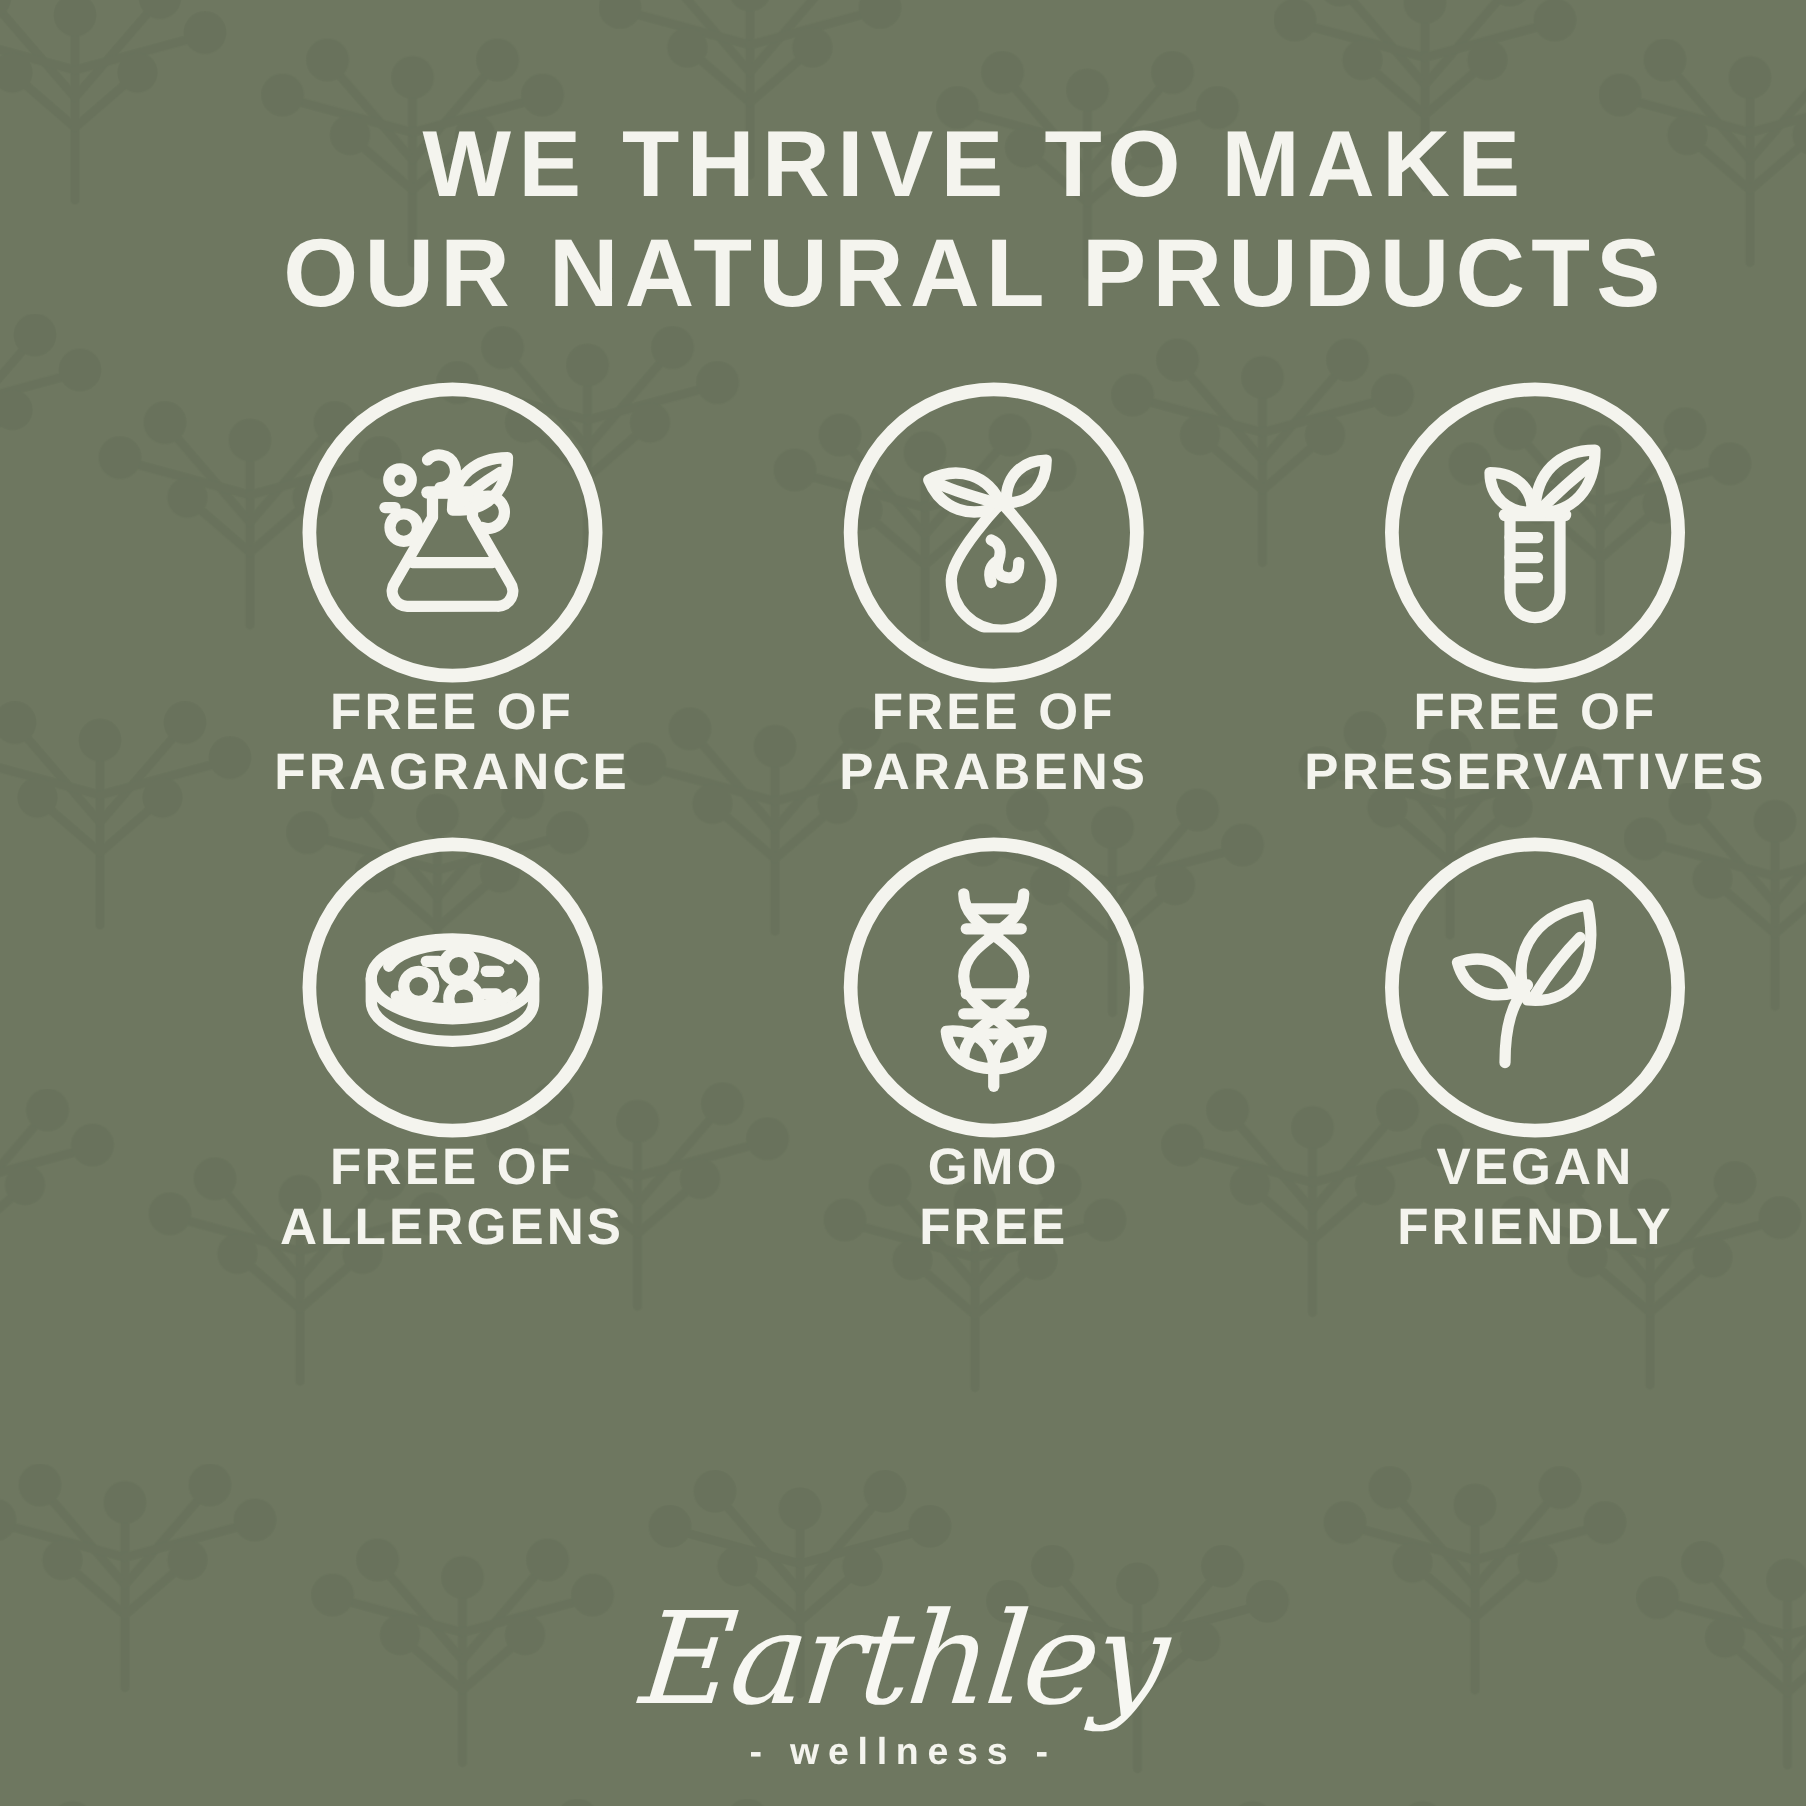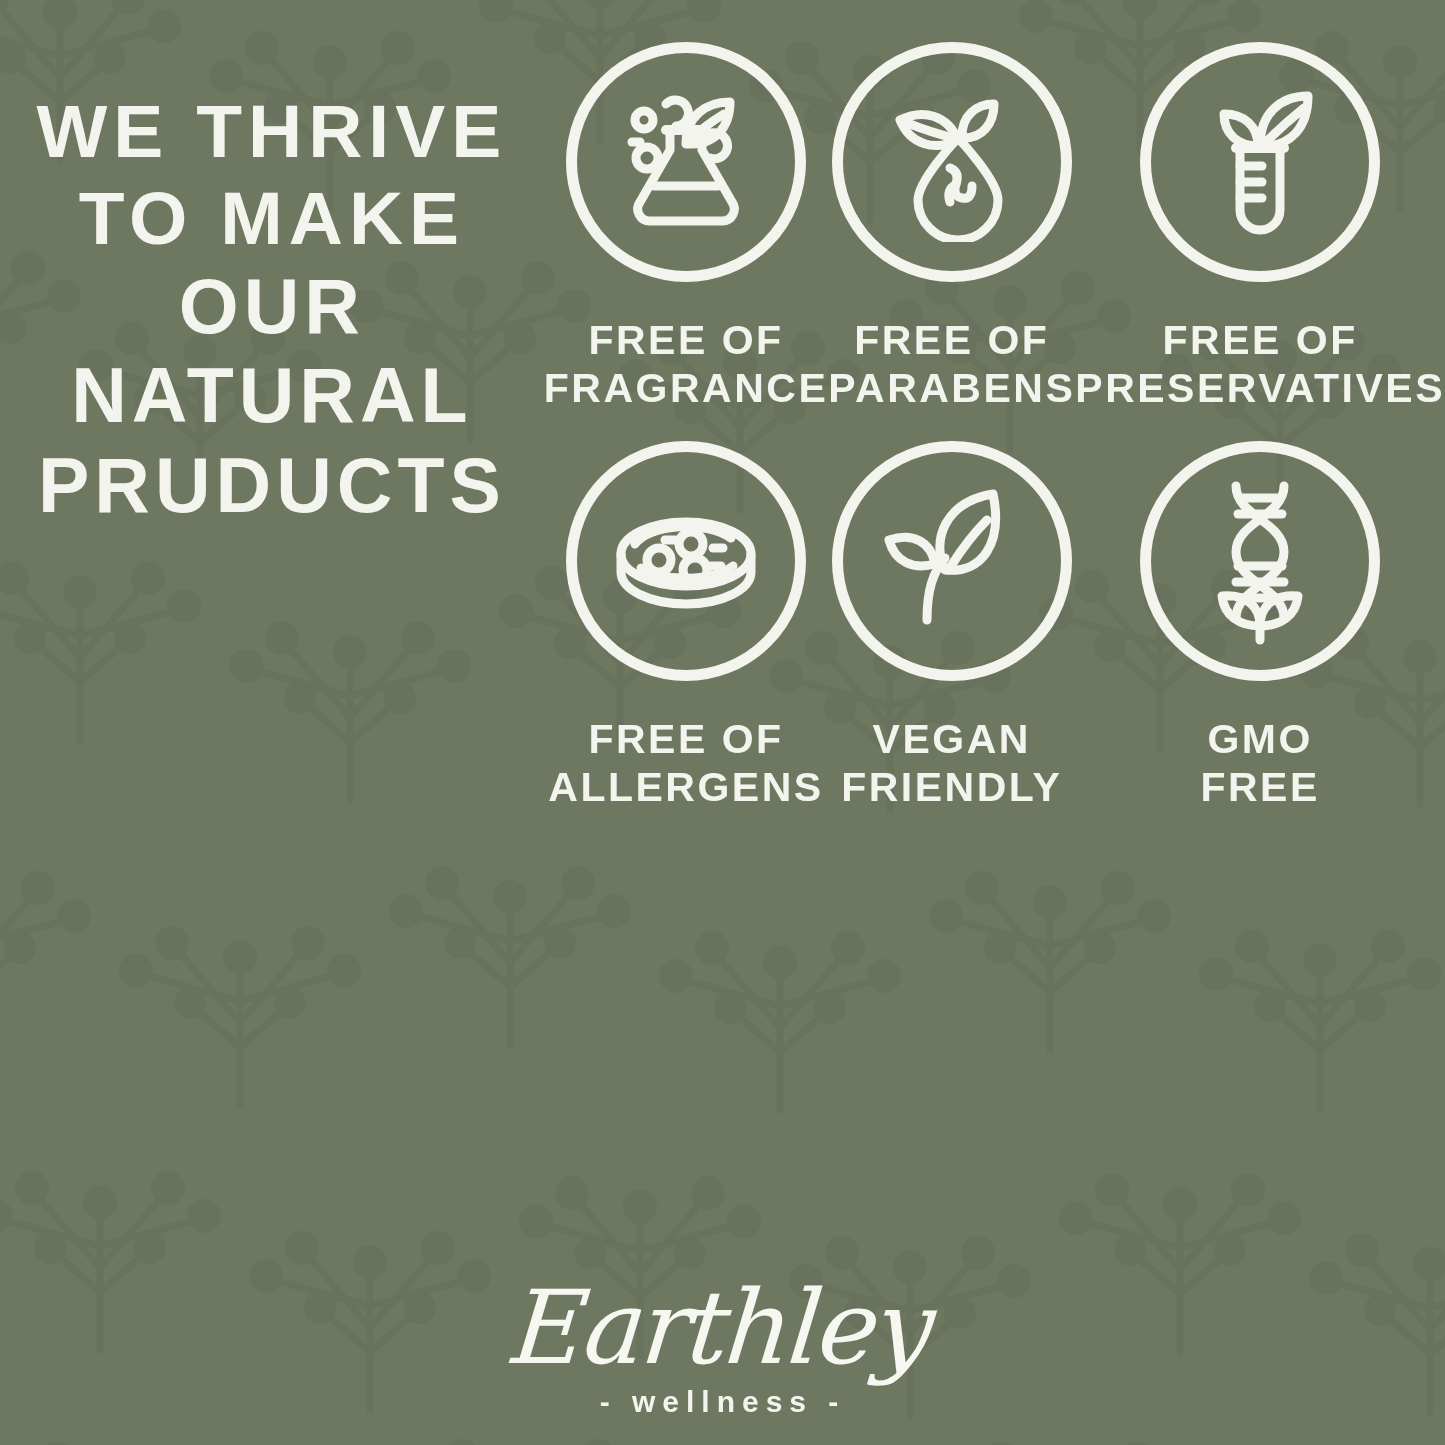--- a/index.html
+++ b/index.html
@@ -9,21 +9,21 @@
     font-family:"Liberation Sans", sans-serif;
     overflow:hidden;
     position:relative;
   }
   #bg-pattern{
     position:absolute;inset:0;width:1445px;height:1445px;
     z-index:0;pointer-events:none;
   }
   #content{
     position:absolute;inset:0;z-index:2;
-    display:flex;flex-direction:row;align-items:flex-start;border-radius:24px;
+    display:flex;flex-direction:column;align-items:flex-end;border-radius:24px;
   }
 
   
   .headline{
     margin-top:88px;
     text-align:center;
     color:#f4f4ee;
     font-size:75px;
     font-weight:bold;
     letter-spacing:6px;
@@ -45,21 +45,20 @@
     display:flex;flex-direction:column;align-items:center;
   }
   .circle{
     width:240px;height:240px;border-radius:50%;
     border:11px solid #f4f4ee;
     display:flex;align-items:center;justify-content:center;
     box-sizing:border-box;
   }
   .circle svg{display:block;}
   .badge-label{
-    margin-top:35px;
     text-align:center;
     color:#f4f4ee;
     font-size:41px;
     font-weight:bold;
     letter-spacing:2.5px;
     line-height:1.17;
     text-transform:uppercase;
     white-space:pre-line;
   }
 
@@ -247,36 +246,20 @@
           <path d="M110 90 h10"></path>
           <path d="M68 102 h10"></path>
         </svg>
       </div>
       <div class="badge-label">FREE OF
 ALLERGENS</div>
     </div>
 
     <div class="badge">
       <div class="circle">
-        <svg width="165" height="165" viewBox="0 0 165 165" fill="none" stroke="#f4f4ee" stroke-width="9" stroke-linecap="round" stroke-linejoin="round">
-
-          <path d="M58 142 C58 112 64 94 76 80"></path>
-
-          <path d="M76 92 C62 62 76 24 124 16 C134 64 114 96 76 92 z"></path>
-          <path d="M82 88 C96 66 110 50 118 42"></path>
-
-          <path d="M66 86 C44 92 26 84 20 62 C44 54 62 64 66 86 z"></path>
-        </svg>
-      </div>
-      <div class="badge-label">VEGAN
-FRIENDLY</div>
-    </div>
-
-    <div class="badge">
-      <div class="circle">
         <svg width="160" height="170" viewBox="0 0 160 170" fill="none" stroke="#f4f4ee" stroke-width="9" stroke-linecap="round" stroke-linejoin="round">
 
           <path d="M56 10 C56 40 104 46 104 76 C104 106 56 112 56 142"></path>
           <path d="M104 10 C104 40 56 46 56 76 C56 106 104 112 104 142"></path>
 
           <path d="M62 22 h36"></path>
           <path d="M58 38 h44"></path>
           <path d="M58 90 h44"></path>
           <path d="M56 106 h48"></path>
           <path d="M62 122 h36"></path>
@@ -284,20 +267,36 @@
           <path d="M80 140 v24"></path>
 
           <path d="M80 150 C60 150 44 140 42 120 C66 118 80 130 80 150 z"></path>
           <path d="M80 150 C100 150 116 140 118 120 C94 118 80 130 80 150 z"></path>
         </svg>
       </div>
       <div class="badge-label">GMO
 FREE</div>
     </div>
 
+    <div class="badge">
+      <div class="circle">
+        <svg width="165" height="165" viewBox="0 0 165 165" fill="none" stroke="#f4f4ee" stroke-width="9" stroke-linecap="round" stroke-linejoin="round">
+
+          <path d="M58 142 C58 112 64 94 76 80"></path>
+
+          <path d="M76 92 C62 62 76 24 124 16 C134 64 114 96 76 92 z"></path>
+          <path d="M82 88 C96 66 110 50 118 42"></path>
+
+          <path d="M66 86 C44 92 26 84 20 62 C44 54 62 64 66 86 z"></path>
+        </svg>
+      </div>
+      <div class="badge-label">VEGAN
+FRIENDLY</div>
+    </div>
+
   </div>
 
   <div class="logo">
     <div class="logo-word">Earthley</div>
     <div class="logo-sub">- wellness -</div>
   </div>
 
 </div>
 
 </body></html>

